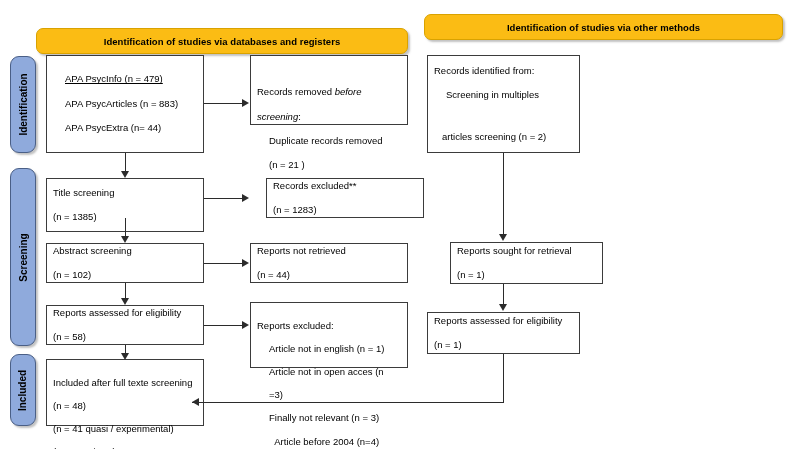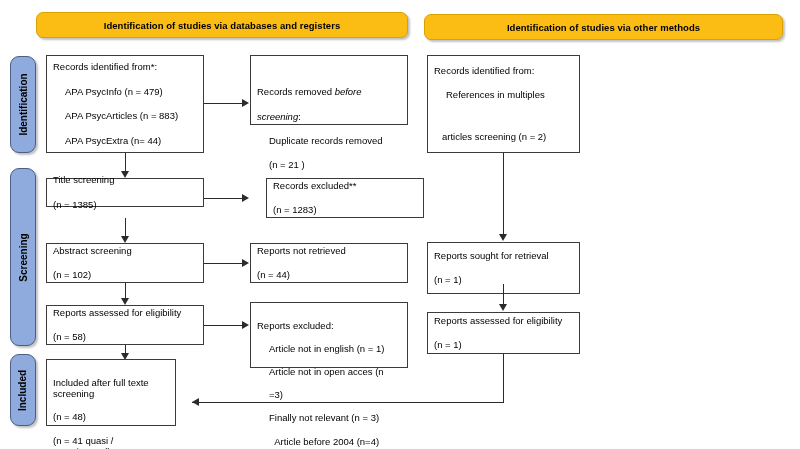--- a/index.html
+++ b/index.html
@@ -106,21 +106,21 @@
     border-left: 4.5px solid transparent;
     border-right: 4.5px solid transparent;
     border-top: 7px solid #2b2b2b;
   }
 </style>
 </head>
 <body>
 
 <div id="diagram">
 
-  <div class="header-bar" style="left:36px; top:12px; width:372px; height:26px;">
+  <div class="header-bar" style="left:36px; top:28px; width:372px; height:26px;">
     <span>Identification of studies via databases and registers</span>
   </div>
 
   <div class="header-bar" style="left:424px; top:14px; width:359px; height:26px;">
     <span>Identification of studies via other methods</span>
   </div>
 
   <div class="stage-tab" style="left:10px; top:56px; width:26px; height:97px;">
     <span>Identification</span>
   </div>
@@ -128,37 +128,36 @@
   <div class="stage-tab" style="left:10px; top:168px; width:26px; height:178px;">
     <span>Screening</span>
   </div>
 
   <div class="stage-tab" style="left:10px; top:354px; width:26px; height:72px;">
     <span>Included</span>
   </div>
 
   <div class="box" style="left:46px; top:55px; width:158px; height:98px;">
     <div class="box-text">
-      <div>Records identified from*:</div>
-      <div style="padding-left:12px;">APA PsycInfo (n = 479)</div>
+      <div style="padding-left:12px;text-decoration:underline;">APA PsycInfo (n = 479)</div>
       <div style="padding-left:12px;">APA PsycArticles (n = 883)</div>
       <div style="padding-left:12px;">APA PsycExtra (n= 44)</div>
     </div>
   </div>
 
   <div class="box v-top" style="left:250px; top:55px; width:158px; height:70px; padding-top:18px;">
     <div class="box-text">
       <div><span>Records removed </span><span class="ital">before</span></div>
       <div><span class="ital">screening</span><span>:</span></div>
       <div style="padding-left:12px;">Duplicate records removed</div>
       <div style="padding-left:12px;">(n = 21 )</div>
     </div>
   </div>
 
-  <div class="box" style="left:46px; top:178px; width:158px; height:29px;">
+  <div class="box" style="left:46px; top:178px; width:158px; height:54px;">
     <div class="box-text">
       <div>Title screening</div>
       <div> (n = 1385)</div>
     </div>
   </div>
 
   <div class="box" style="left:250px; top:178px; width:158px; height:40px;margin-left:16px;">
     <div class="box-text">
       <div>Records excluded**</div>
       <div>(n = 1283)</div>
@@ -190,39 +189,39 @@
     <div class="box-text" style="line-height:11.6px;">
       <div>Reports excluded:</div>
       <div style="padding-left:12px;">Article not in english (n = 1)</div>
       <div style="padding-left:12px;">Article not in open acces (n</div>
       <div style="padding-left:12px;">=3)</div>
       <div style="padding-left:12px;">Finally not relevant (n = 3)</div>
       <div style="padding-left:12px;text-align:center;">Article before 2004 (n=4)</div>
     </div>
   </div>
 
-  <div class="box v-top" style="left:46px; top:359px; width:130px; height:67px; padding-top:5px;">
+  <div class="box v-top" style="left:46px; top:359px; width:158px; height:67px; padding-top:5px;">
     <div class="box-text" style="line-height:11.6px;">
       <div>Included after full texte screening</div>
       <div>(n = 48)</div>
       <div>(n = 41 quasi / experimental)</div>
       <div>(n = 6 reviews)</div>
       
     </div>
   </div>
 
   <div class="box" style="left:427px; top:55px; width:153px; height:98px;">
     <div class="box-text">
       <div>Records identified from:</div>
-      <div style="padding-left:12px;">References in multiples</div>
+      <div style="padding-left:12px;">Screening in multiples</div>
       <div style="padding-left:8px;margin-top:17px;">articles screening (n = 2)</div>
     </div>
   </div>
 
-  <div class="box" style="left:427px; top:242px; width:153px; height:52px;">
+  <div class="box" style="left:450px; top:242px; width:153px; height:42px;">
     <div class="box-text">
       <div>Reports sought for retrieval</div>
       <div>(n = 1)</div>
     </div>
   </div>
 
   <div class="box" style="left:427px; top:312px; width:153px; height:42px;">
     <div class="box-text">
       <div>Reports assessed for eligibility</div>
       <div>(n = 1)</div>

